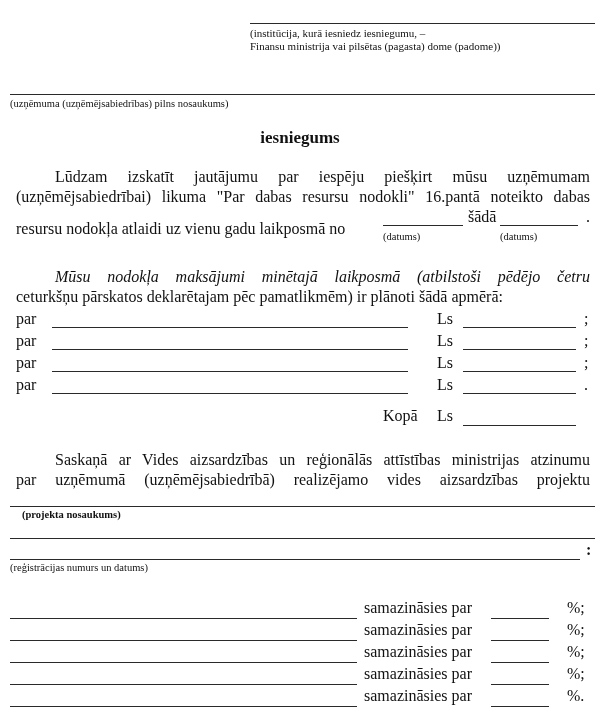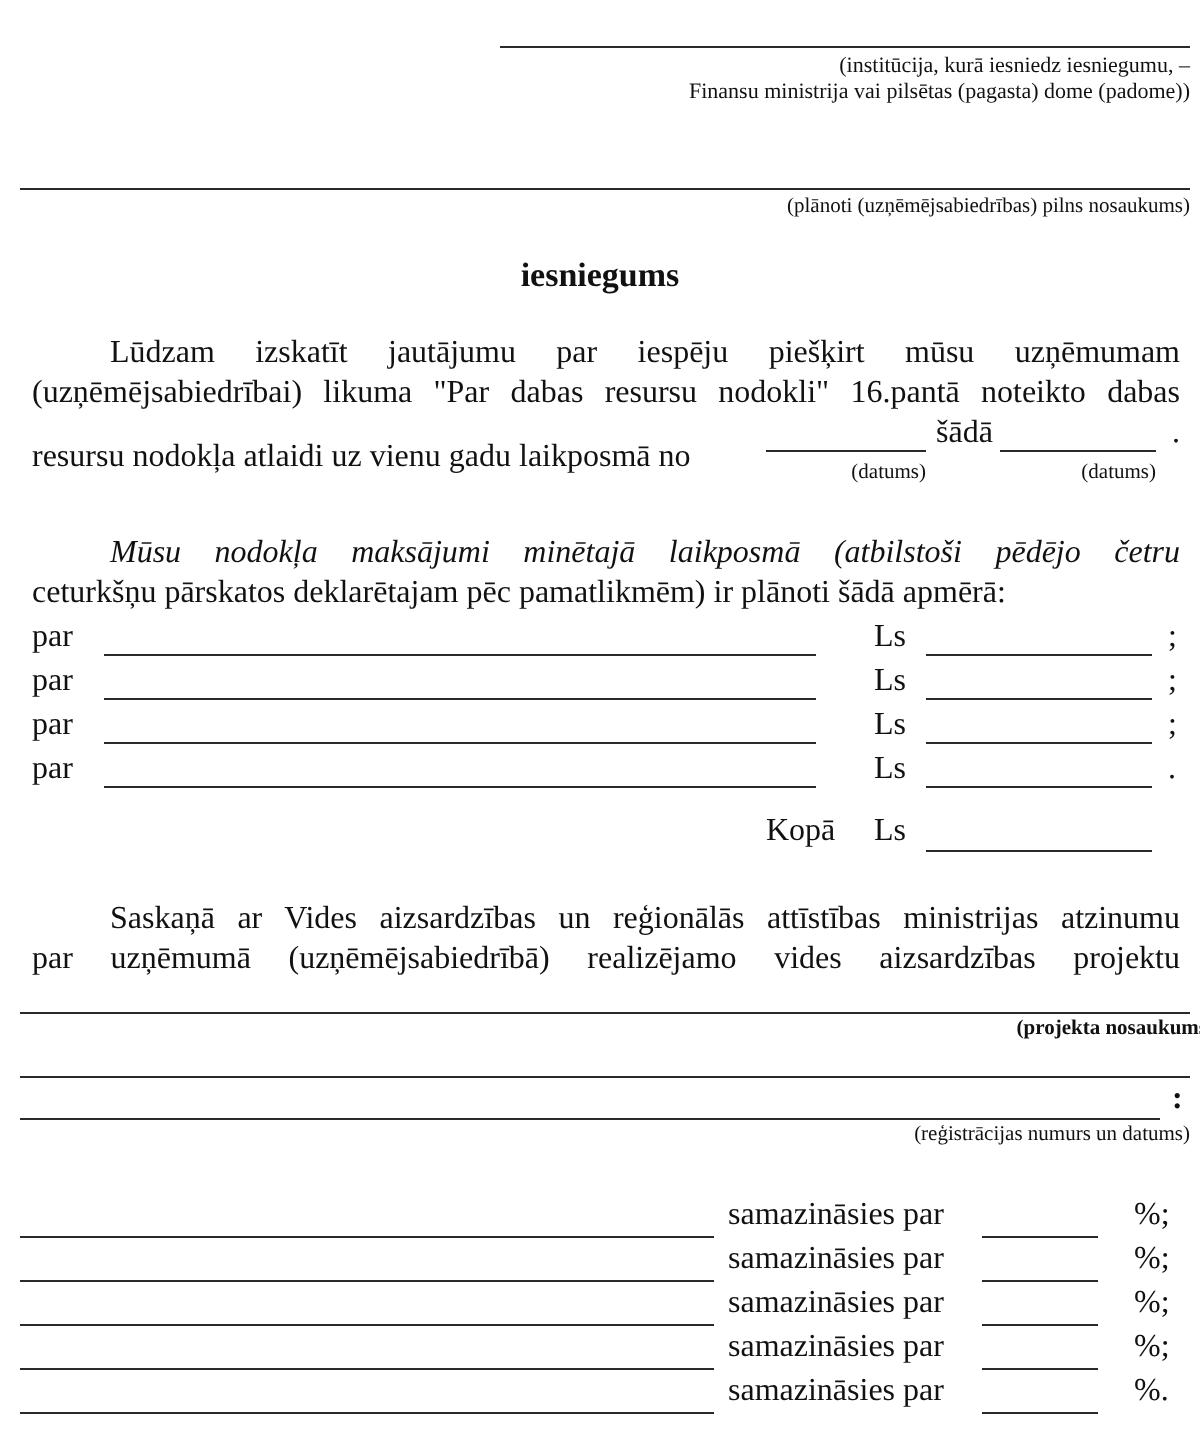--- a/index.html
+++ b/index.html
@@ -1,35 +1,35 @@
 <!DOCTYPE html>
 <html><head>
 <meta charset="utf-8">
 <style>
   html, body { margin: 0; padding: 0; background: #ffffff; }
   body {
     width: 600px; height: 723px; position: relative; overflow: hidden;
     font-family: "Liberation Serif", "DejaVu Serif", serif; color: #111;
   }
   .line { position: absolute; height: 0; border-top: 1.4px solid #2a2a2a; }
-  .cap { position: absolute; font-size: 10.5px; text-align: right; white-space: nowrap; }
+  .cap { position: absolute; font-size: 10.5px; text-align: left; white-space: nowrap; }
   .txt { position: absolute; font-size: 16px; line-height: 20px; white-space: nowrap; }
   .para { position: absolute; font-size: 16px; line-height: 20px; text-align: justify; text-align-last: justify; }
   .title { position: absolute; font-size: 17px; font-weight: bold; text-align: center; width: 600px; }
   .fill { position: absolute; height: 0; border-top: 1.2px solid #2a2a2a; }
 </style>
 </head>
 <body>
 
 <div class="line" style="left:250px; top:23px; width:345px;"></div>
 <div class="cap" style="left:250px; top:27px; width:345px; font-size:11px;">(institūcija, kurā iesniedz iesniegumu, –</div>
 <div class="cap" style="left:250px; top:40px; width:345px; font-size:11px;">Finansu ministrija vai pilsētas (pagasta) dome (padome))</div>
 
 <div class="line" style="left:10px; top:94px; width:585px;"></div>
-<div class="cap" style="left:10px; top:98px; width:585px;">(plānoti (uzņēmējsabiedrības) pilns nosaukums)</div>
+<div class="cap" style="left:10px; top:98px; width:585px;">(uzņēmuma (uzņēmējsabiedrības) pilns nosaukums)</div>
 
 <div class="title" style="left:0; top:128px;">iesniegums</div>
 
 <div class="para" style="left:55px; top:167px; width:535px;">Lūdzam izskatīt jautājumu par iespēju piešķirt mūsu uzņēmumam</div>
 <div class="para" style="left:16px; top:187px; width:574px;">(uzņēmējsabiedrībai) likuma "Par dabas resursu nodokli" 16.pantā noteikto dabas</div>
 <div class="txt" style="left:16px; top:207px;margin-top:12px;">resursu nodokļa atlaidi uz vienu gadu laikposmā no</div>
 <div class="fill" style="left:383px; top:225px; width:80px;"></div>
 <div class="txt" style="left:383px; top:207px;"></div>
 <div class="txt" style="left:468px; top:207px;">šādā</div>
 <div class="fill" style="left:500px; top:225px; width:78px;"></div>

